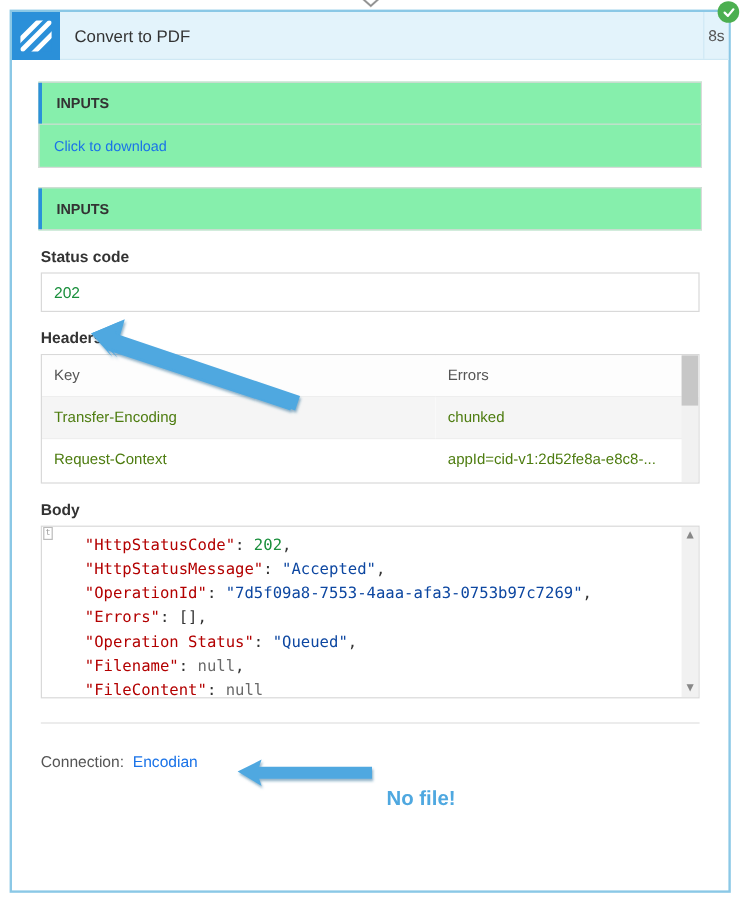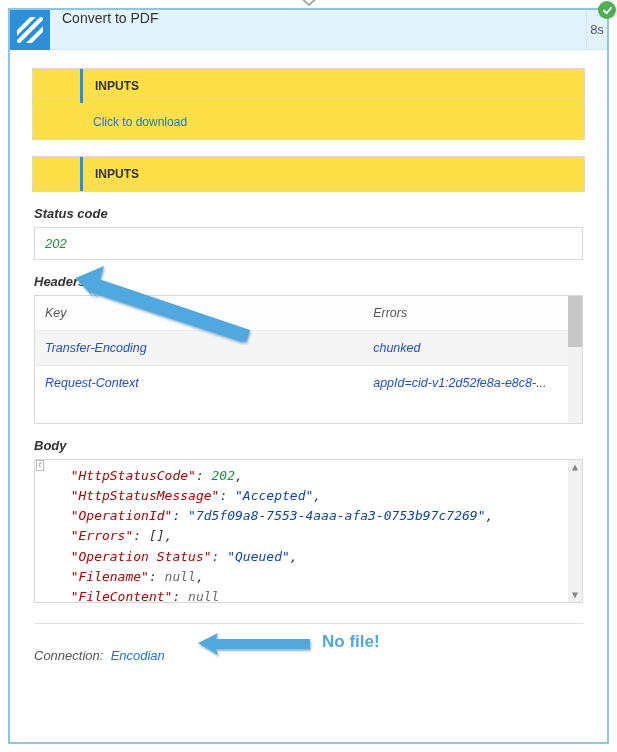--- a/index.html
+++ b/index.html
@@ -16,20 +16,21 @@
   .card {
     position: absolute;
     left: 8px; right: 8px; top: 8px; bottom: 8px;
     border: 2px solid #8bc8e6;
     background: #fff;
   }
   .titlebar {
     height: 40px;
     background: #e3f3fb;
     display: flex;
+    align-items: center;
     border-bottom: 1px solid #cfe8f4;
   }
   .titlebar .logo {
     width: 40px; height: 40px;
     background: #2b90d9;
     display: flex; align-items: center; justify-content: center;
   }
   .titlebar .logo svg { width: 26px; height: 26px; }
   .titlebar .title {
     flex: 1;
@@ -52,22 +53,21 @@
     display: flex; align-items: center; justify-content: center;
     z-index: 5;
   }
   .success-badge svg { width: 11px; height: 11px; }
   .body-pad {
     padding: 18px 22px 14px 22px;
   }
   .section {
     border: 1px solid #d9d9d9;
     margin-bottom: 12px;
-    background: #fde047;
-    padding-left: 48px;
+    background: #86efac;
   }
   .section-accent .section-head,
   .section .section-head.accent {
     border-left: 3px solid #2b90d9;
     margin-left: -1px;
   }
   .section-head {
     padding: 10px 12px;
     font-size: 12px;
     font-weight: 600;
@@ -106,21 +106,21 @@
   }
   thead th {
     text-align: left;
     font-weight: 400;
     color: #555;
     padding: 10px 10px;
     background: #fdfdfd;
   }
   tbody td {
     padding: 10px 10px;
-    color: #1d4ed8;
+    color: #4d7c0f;
     border-top: 1px solid #eee;
     white-space: nowrap;
     overflow: hidden;
     text-overflow: ellipsis;
     max-width: 200px;
   }
   tbody tr:nth-child(odd) td { background: #f5f5f5; }
   tbody tr:nth-child(even) td { background: #fff; }
   .fake-scroll {
     position: absolute;
@@ -237,26 +237,26 @@
     <div class="section" style="margin-top:-12px; border-top:none;">
       <div class="section-plain">
         <a class="link">Click to download</a>
       </div>
     </div>
 
     <div class="section" style="margin-top:16px;">
       <div class="section-head accent">INPUTS</div>
     </div>
 
-    <div style="padding:2px 2px 0 2px;font-style:italic;">
+    <div style="padding:2px 2px 0 2px;">
       <div class="label toplabel">Status code</div>
       <div class="value-box">202</div>
 
       <div class="label">Headers</div>
-      <div class="tbl-wrap" style="height:129px; overflow:hidden;">
+      <div class="tbl-wrap" style="height:108px; overflow:hidden;">
         <table>
           <colgroup>
               <col style="width:60%">
               <col style="width:40%">
             </colgroup>
           <thead>
             <tr>
               <th>Key</th>
               <th>Errors</th>
             </tr>
@@ -307,13 +307,13 @@
     <polygon points="6,20 30,22 28,36" fill="#4fa8e0"></polygon>
     <path d="M6 20 L30 10 L26 20 L180 72 L176 84 L22 32 L28 40 Z" fill="#4fa8e0"></path>
   </g>
 </svg>
 
 <svg class="anno" style="left:190px; top:625px;" width="130" height="40">
   <g filter="url(#sh1)">
     <path d="M8 18 L28 8 L26 14 L120 14 L120 24 L26 24 L28 30 Z" fill="#4fa8e0"></path>
   </g>
 </svg>
-<div class="anno anno-text" style="left:322px; top:632px;">No file!</div>
+<div class="anno anno-text" style="left:322px; top:656px;">No file!</div>
 
 </body></html>

